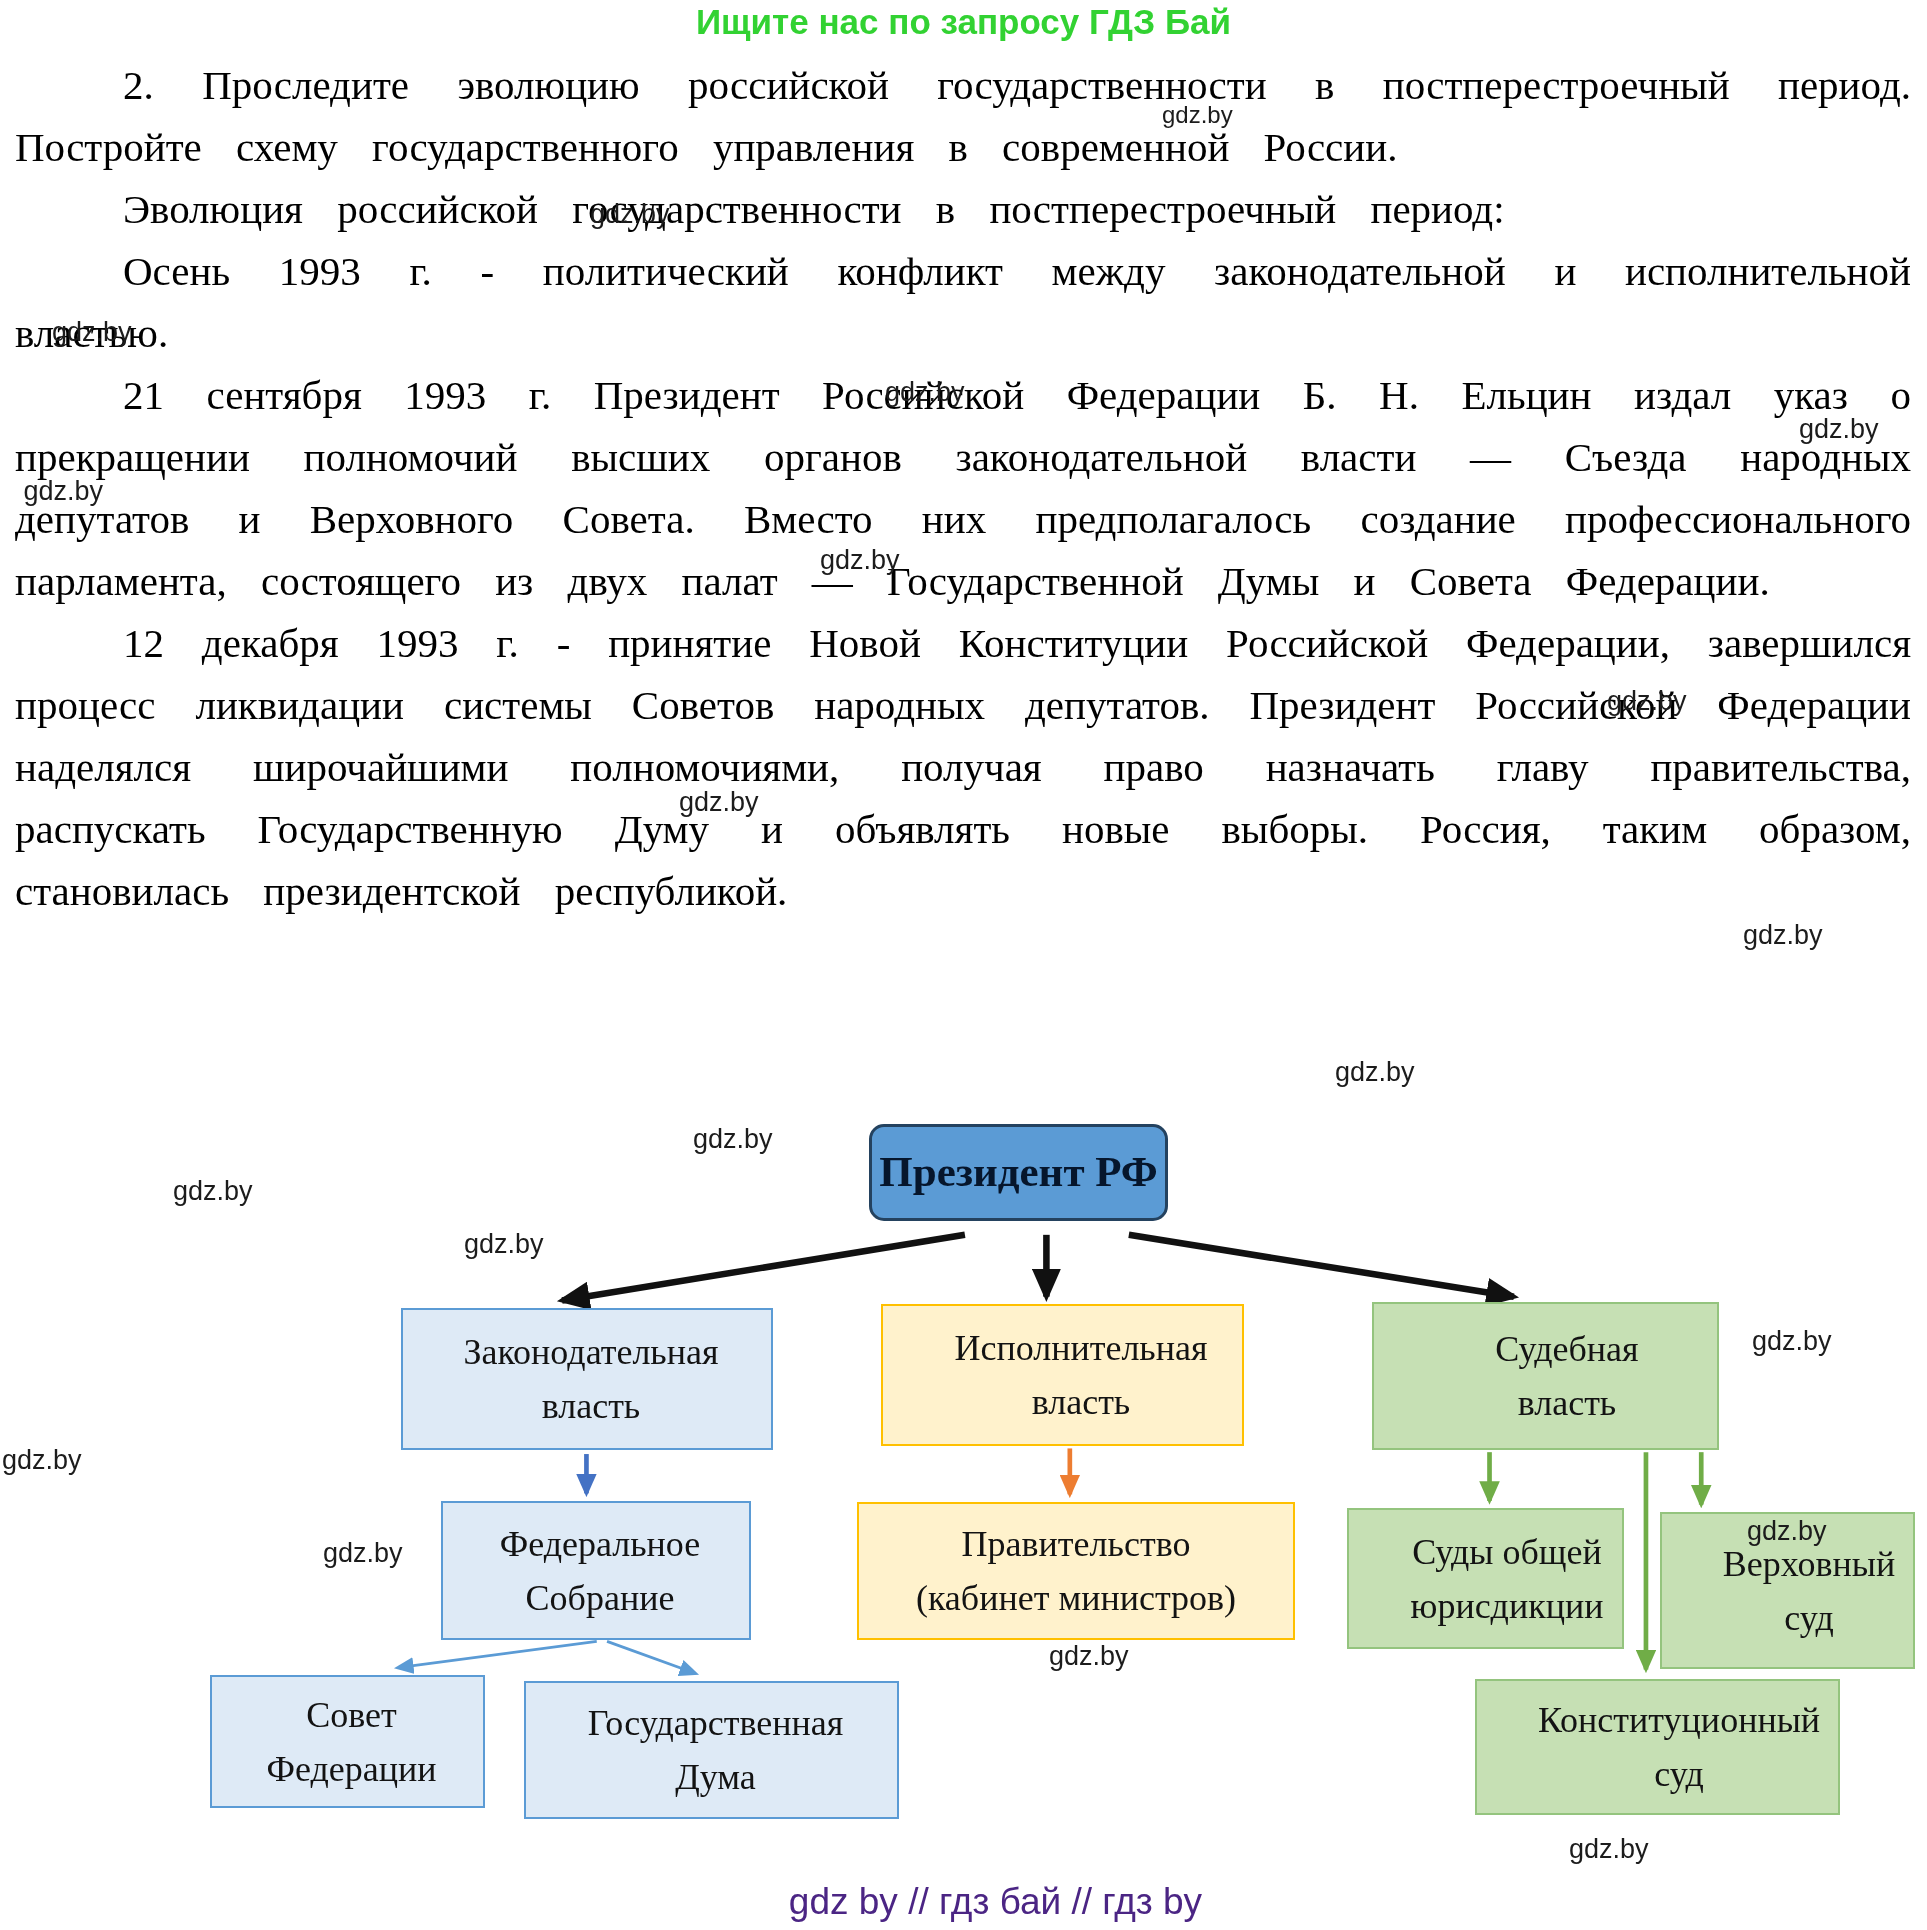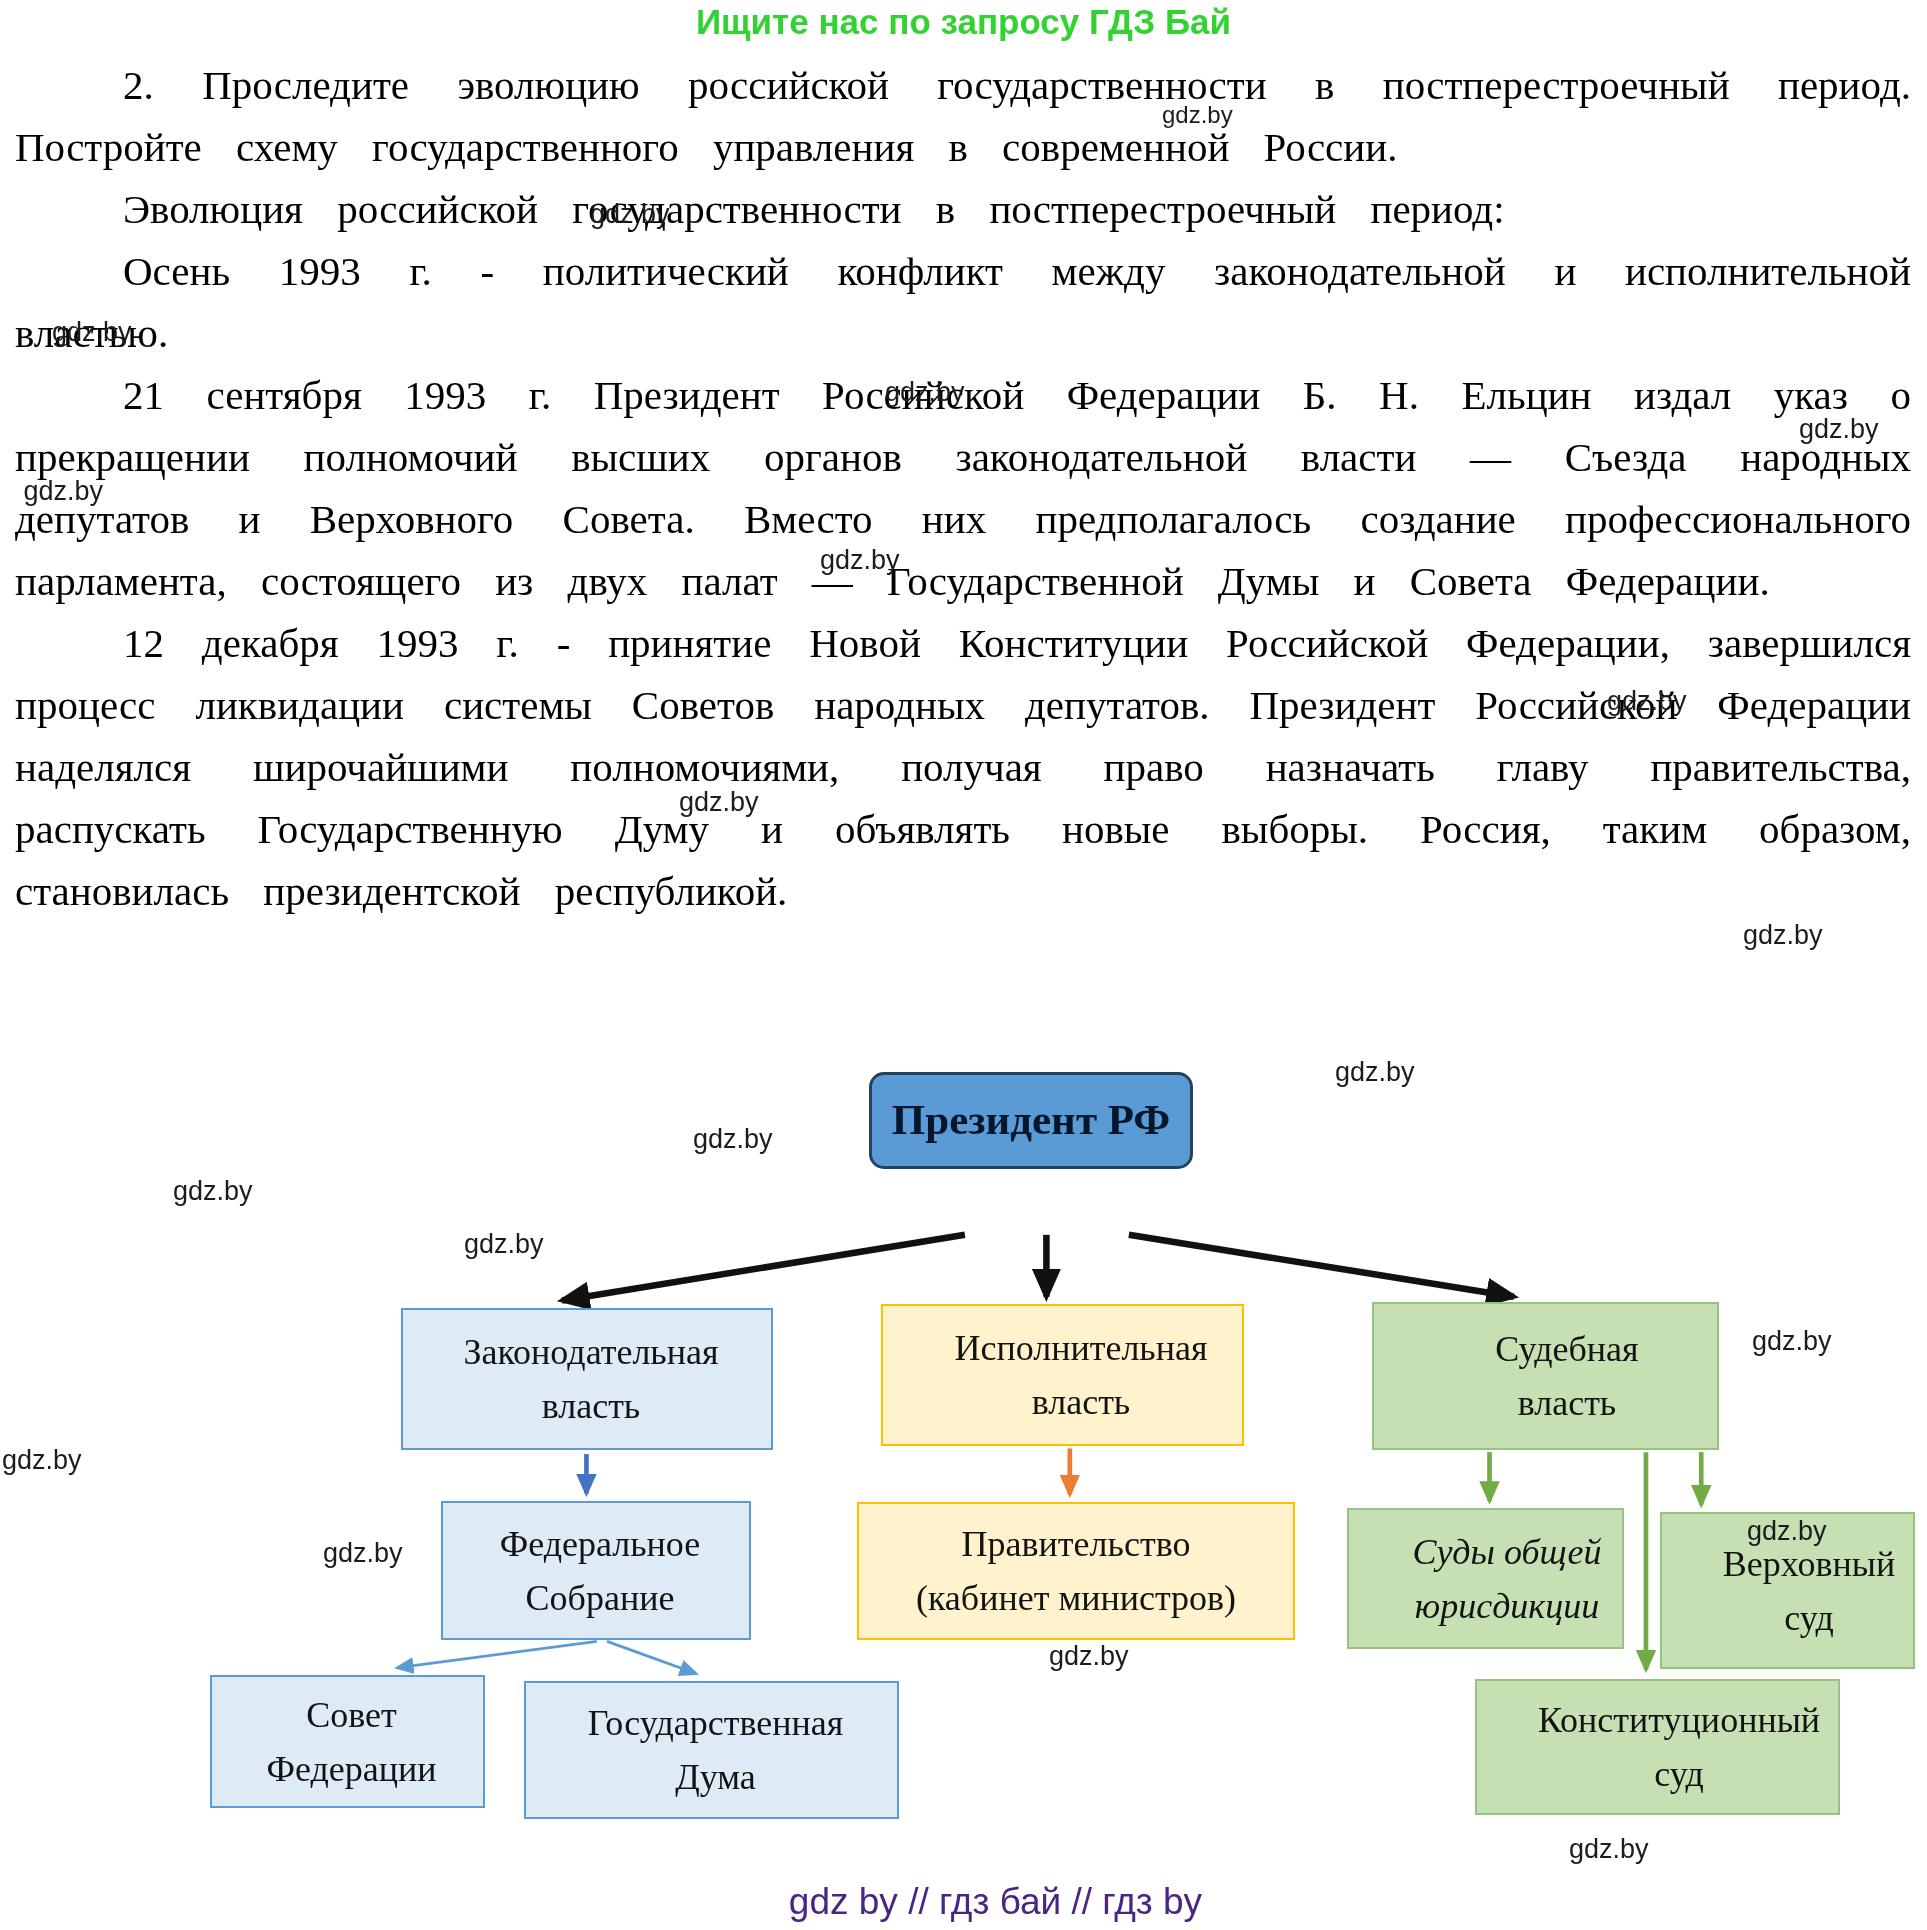--- a/index.html
+++ b/index.html
@@ -82,34 +82,34 @@
     <line x1="1205" y1="1318" x2="1616" y2="1384" class="a-black" marker-end="url(#mkb)"></line>
     <line x1="626" y1="1552" x2="626" y2="1594" class="a-blue" marker-end="url(#mkbl)"></line>
     <line x1="1142" y1="1546" x2="1142" y2="1595" class="a-orange" marker-end="url(#mko)"></line>
     <line x1="1590" y1="1550" x2="1590" y2="1602" class="a-green" marker-end="url(#mkg)"></line>
     <line x1="1816" y1="1550" x2="1816" y2="1606" class="a-green" marker-end="url(#mkg)"></line>
     <line x1="1757" y1="1550" x2="1757" y2="1782" class="a-green" marker-end="url(#mkg)"></line>
     <line x1="637" y1="1752" x2="425" y2="1780" class="a-lblue" marker-end="url(#mkl)"></line>
     <line x1="648" y1="1752" x2="742" y2="1786" class="a-lblue" marker-end="url(#mkl)"></line>
   </svg>
 
-  <div class="node president" style="left:869px;top:1072px;width:324px;height:97px;">Президент РФ</div>
+  <div class="node president" style="left:869px;top:1124px;width:299px;height:97px;">Президент РФ</div>
 
   <div class="node blue" style="left:401px;top:1308px;width:372px;height:142px;">Законодательная
 власть</div>
   <div class="node yellow" style="left:881px;top:1304px;width:363px;height:142px;padding-left:37px;">Исполнительная
 власть</div>
   <div class="node green" style="left:1372px;top:1302px;width:347px;height:148px;">Судебная
 власть</div>
 
   <div class="node blue" style="left:441px;top:1501px;width:310px;height:139px;">Федеральное
 Собрание</div>
   <div class="node yellow" style="left:857px;top:1502px;width:438px;height:138px;">Правительство
 (кабинет министров)</div>
-  <div class="node green" style="left:1347px;top:1508px;width:277px;height:141px;font-style:italic;">Суды общей
+  <div class="node green" style="left:1347px;top:1508px;width:277px;height:141px;">Суды общей
 юрисдикции</div>
   <div class="node green" style="left:1660px;top:1512px;width:255px;height:157px;">Верховный
 суд</div>
 
   <div class="node blue" style="left:210px;top:1675px;width:275px;height:133px;">Совет
 Федерации</div>
   <div class="node blue" style="left:524px;top:1681px;width:375px;height:138px;">Государственная
 Дума</div>
   <div class="node green" style="left:1475px;top:1679px;width:365px;height:136px;">Конституционный
 суд</div>

